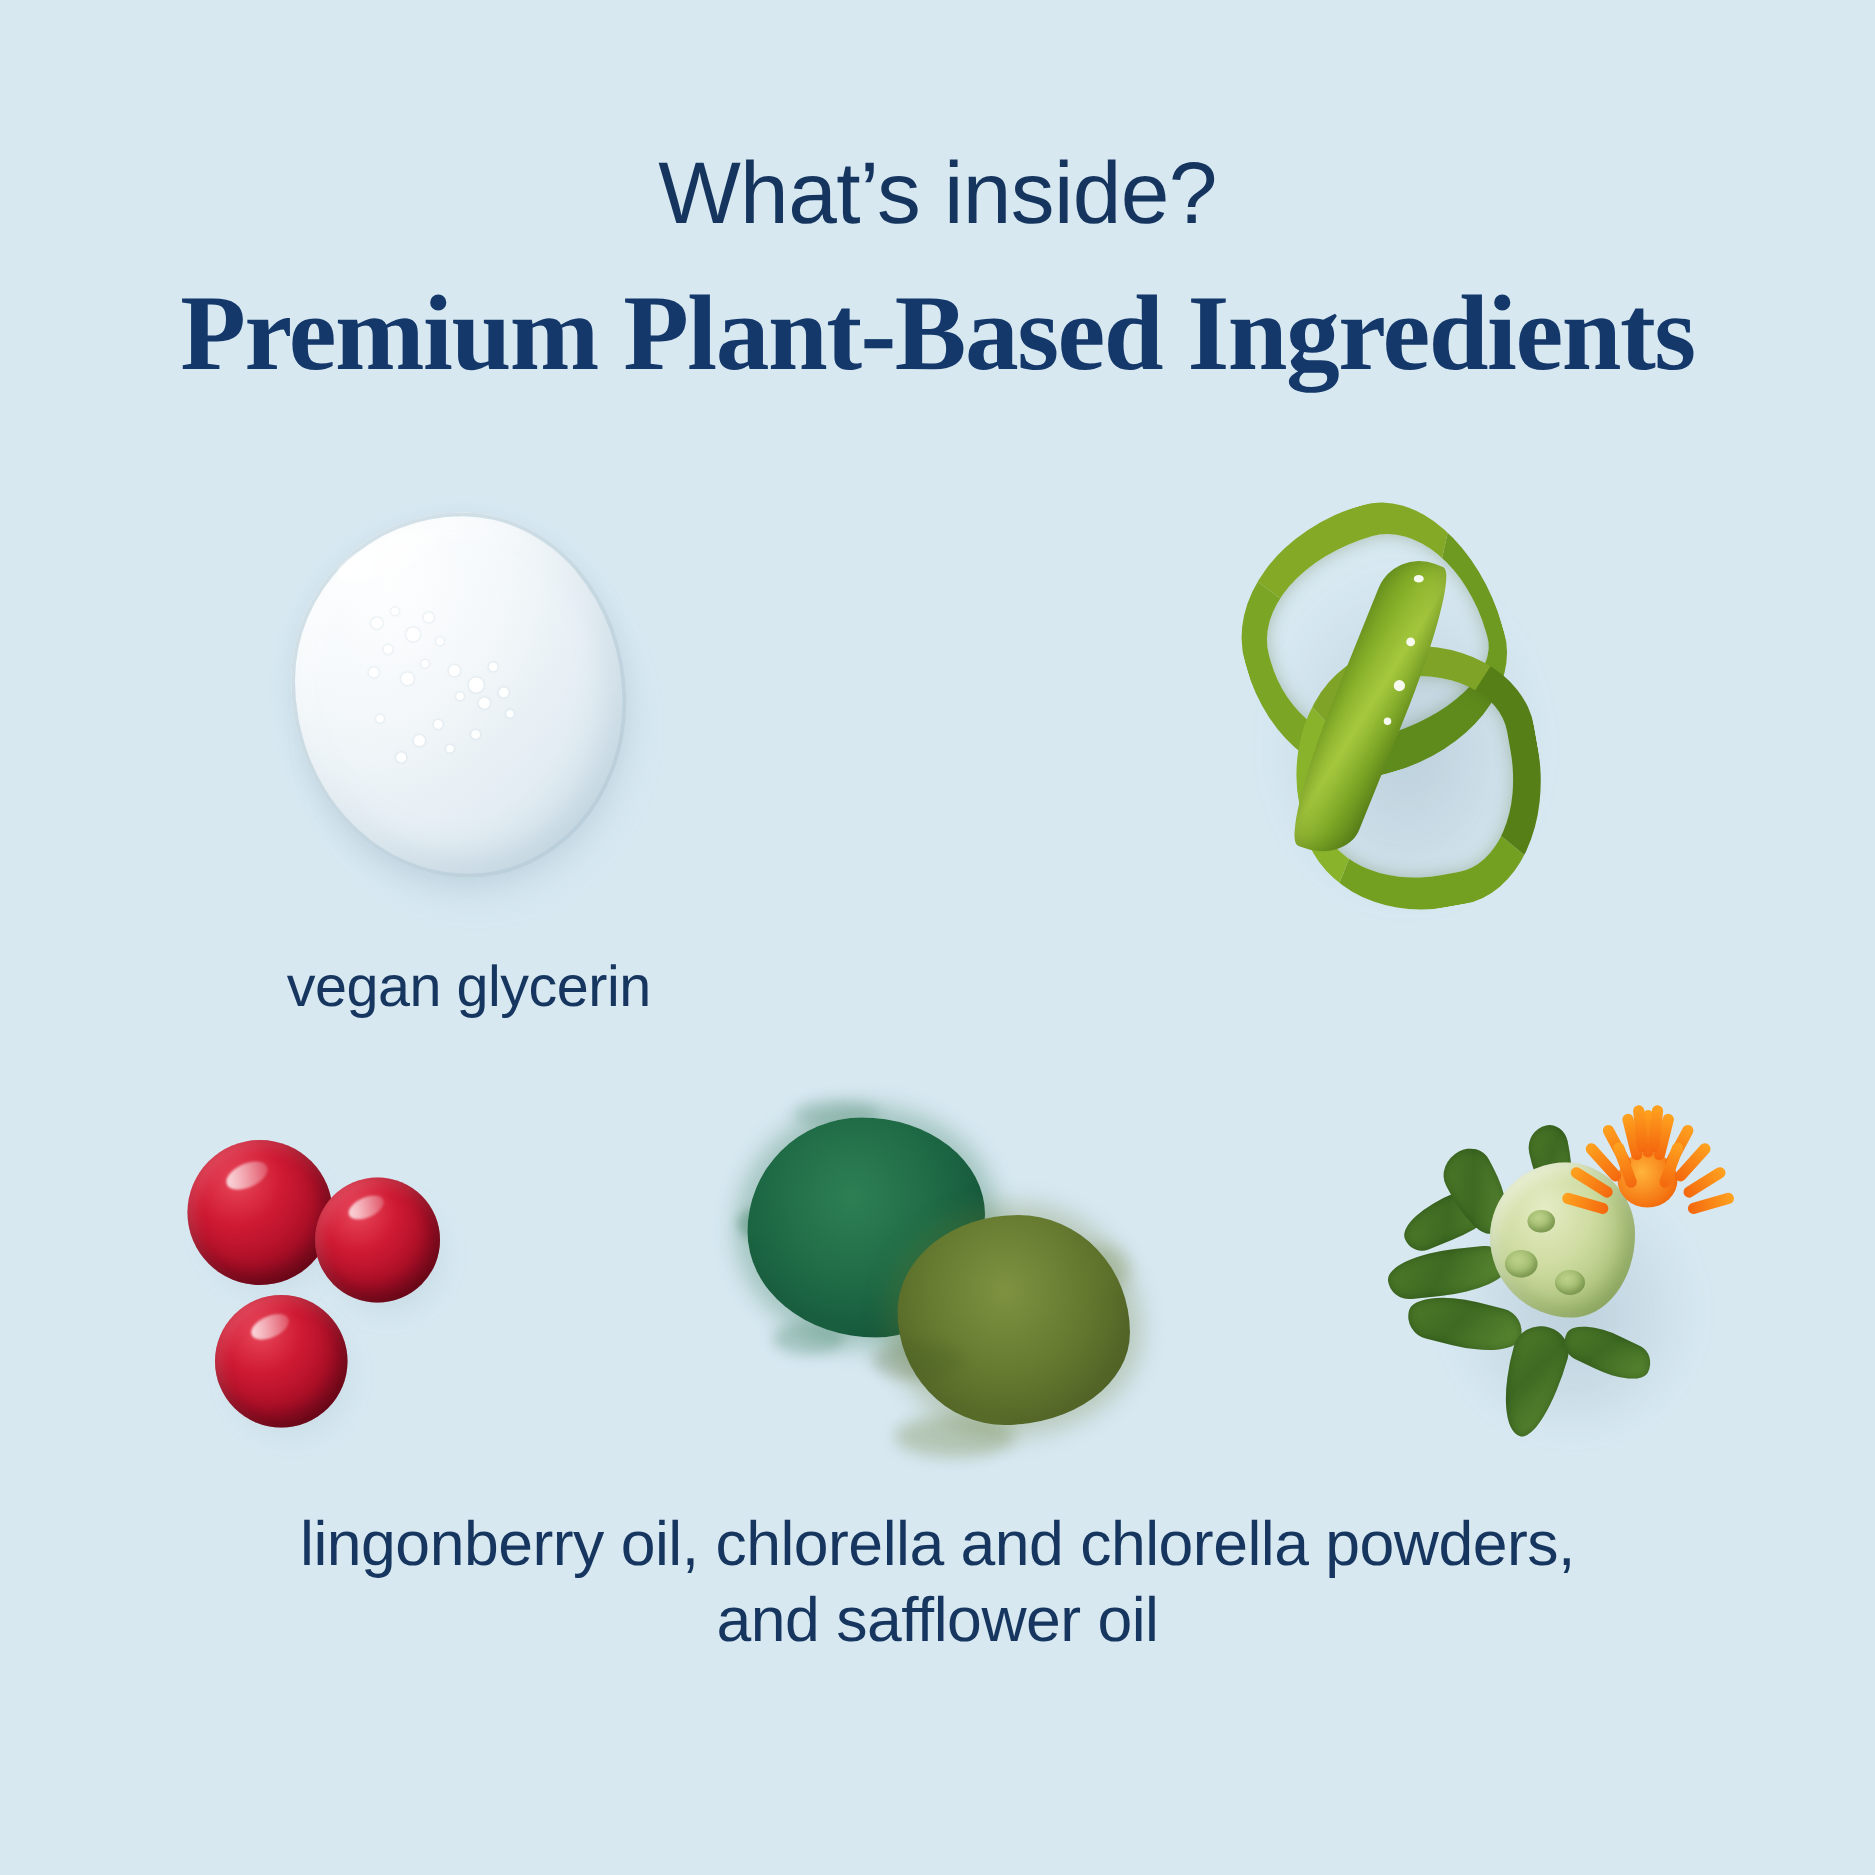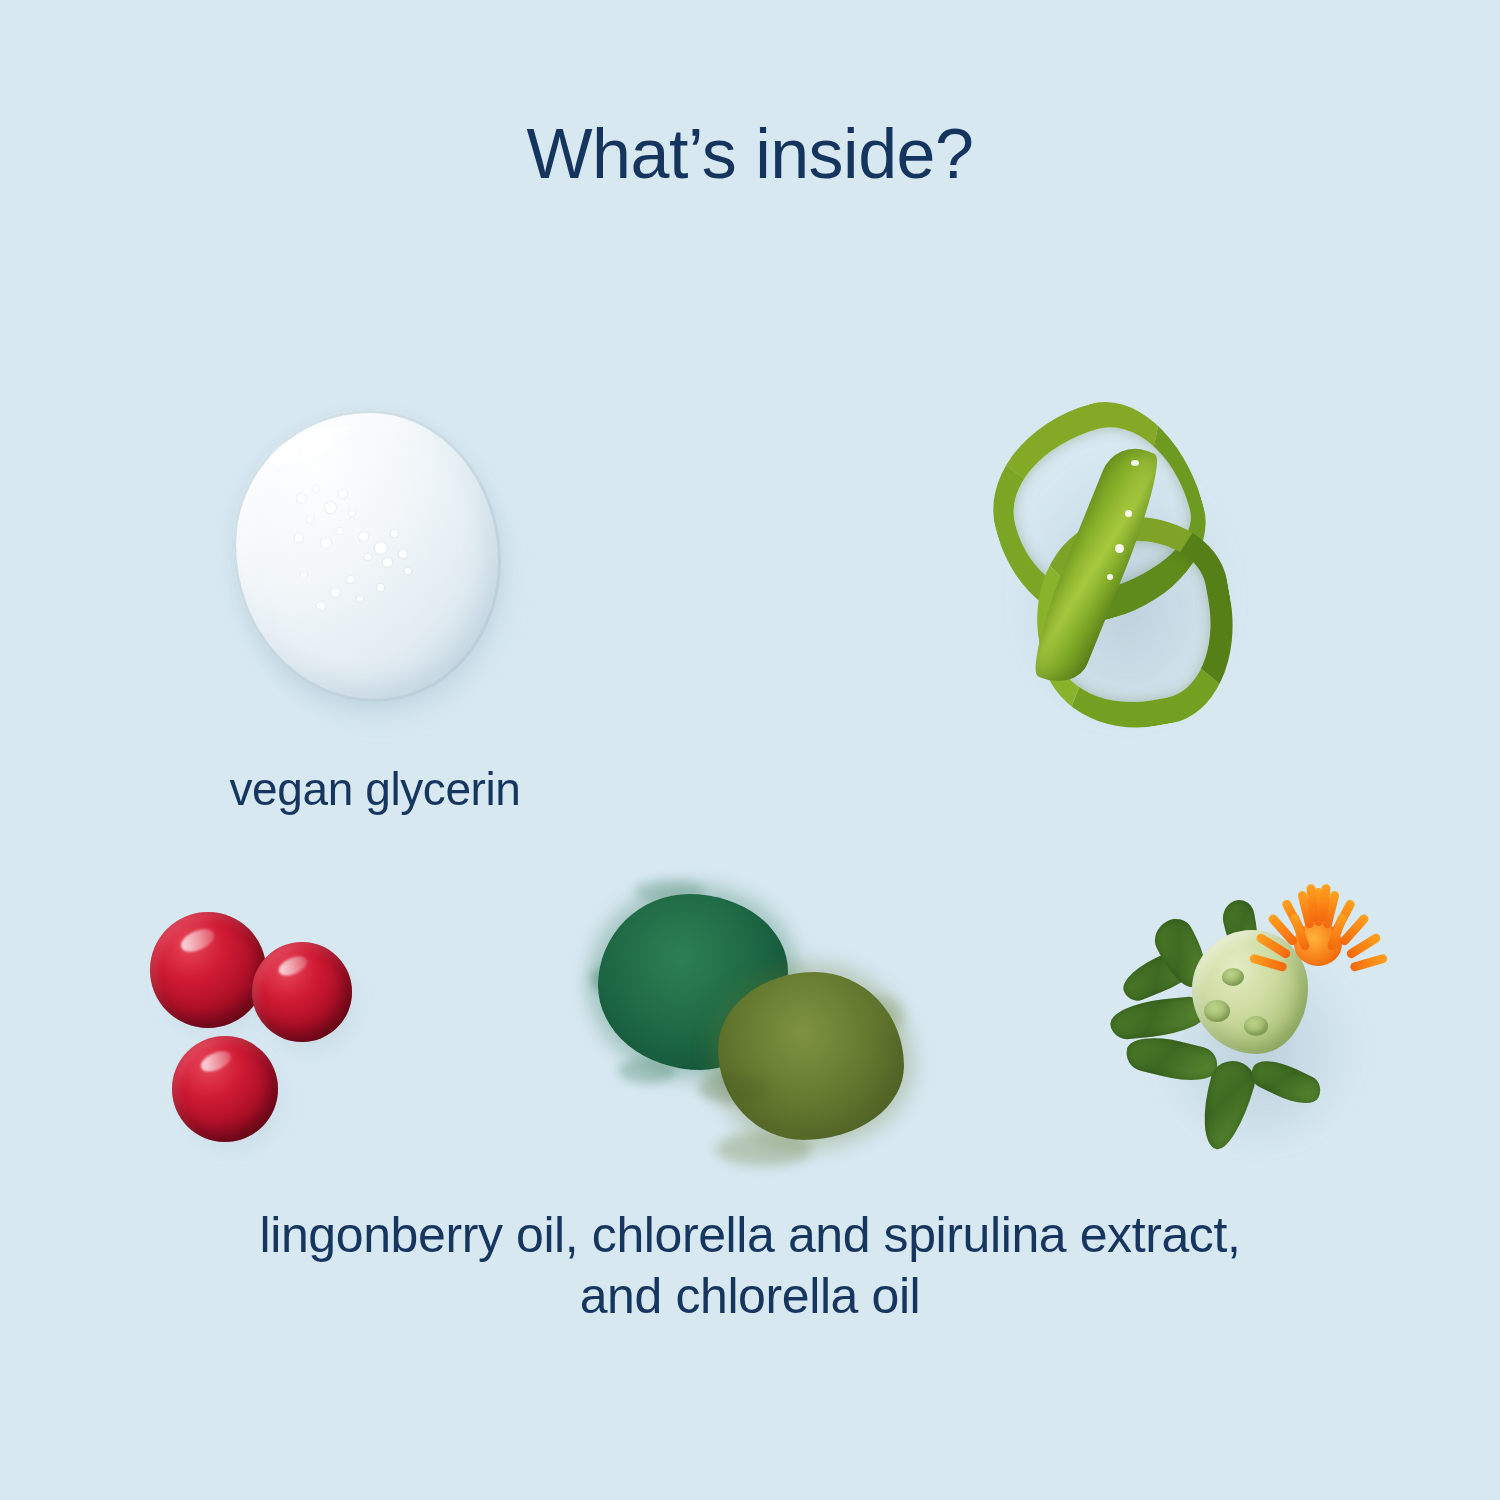--- a/index.html
+++ b/index.html
@@ -287,20 +287,21 @@
     background: linear-gradient(120deg, #4f7c2a 0%, #3e6a22 45%, #5d8c33 100%);
     box-shadow: inset 0 0 8px rgba(25,55,14,0.45);
   }
 </style>
 </head>
 <body style="background: rgb(215, 232, 241);">
 
 <div class="page">
 
   <div class="eyebrow">What’s inside?</div>
+  <div class="headline">Premium Plant-Based Ingredients</div>
 
   <div class="row row1">
 
     <div class="cell">
       <div class="art">
         <div class="gel-wrap">
           <div class="gel-shadow"></div>
           <div class="gel-body"></div>
           <div class="gel-rim"></div>
           <div class="gel-hl"></div>
@@ -415,17 +416,17 @@
             <i style="left:52px; top:2px;  transform:rotate(6deg);"></i>
             <i style="left:36px; top:30px; transform:rotate(-20deg);"></i>
             <i style="left:60px; top:30px; transform:rotate(20deg);"></i>
           </div>
         </div>
       </div>
     </div>
   </div>
 
   <div class="bottom-caption">
-    <div>lingonberry oil, chlorella and spirulina extract,</div>
-    <div>and chlorella oil</div>
+    <div>lingonberry oil, chlorella and chlorella powders,</div>
+    <div>and safflower oil</div>
   </div>
 
 </div>
 
 </body></html>

